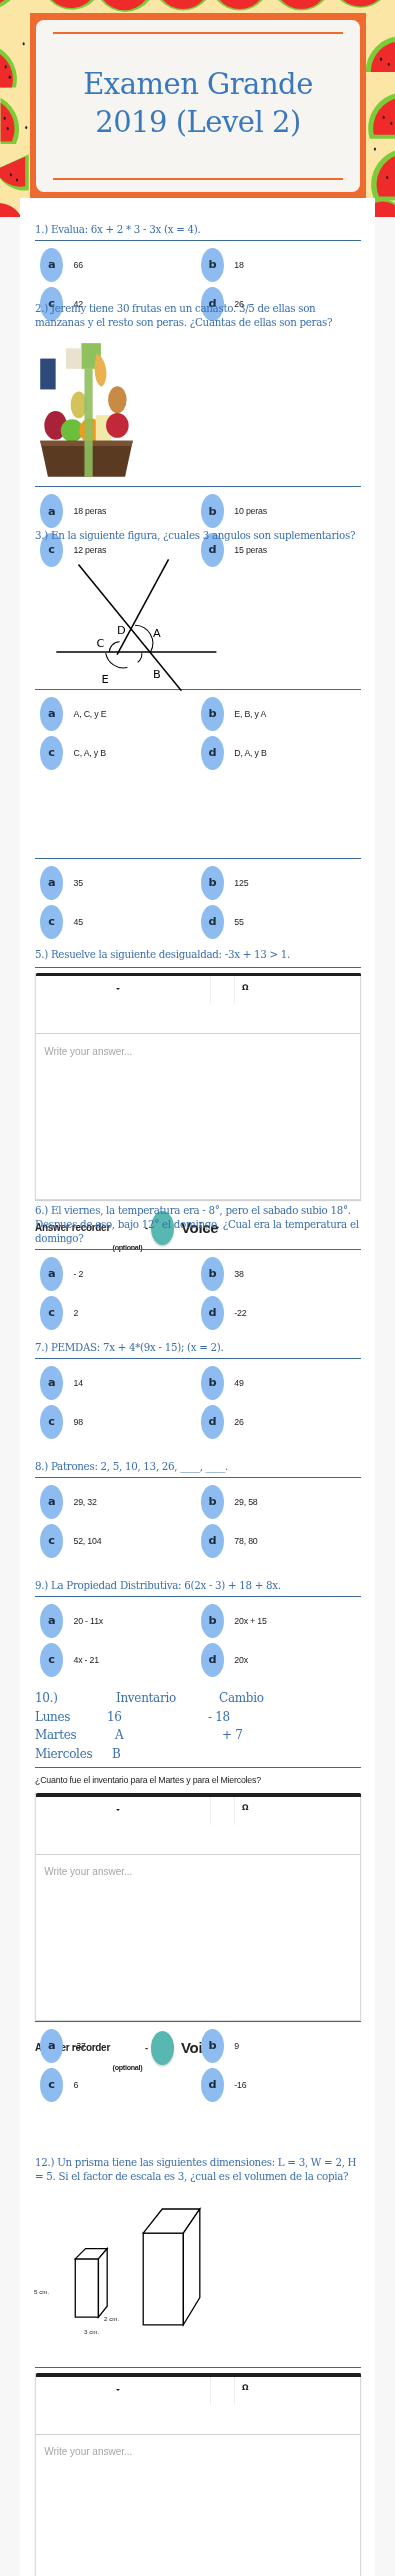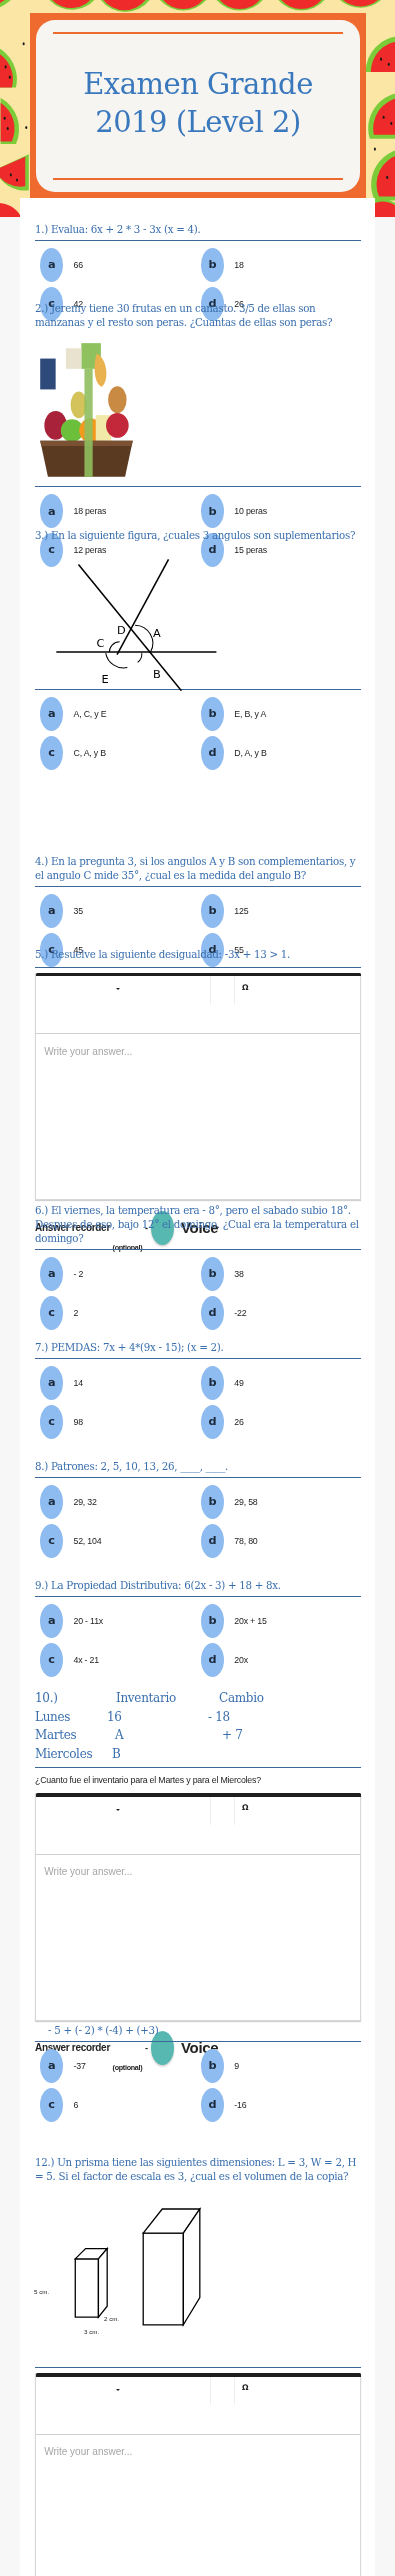--- a/index.html
+++ b/index.html
@@ -4,21 +4,21 @@
 <style>
   * { box-sizing: border-box; margin: 0; padding: 0; }
   html, body { width: 396px; background: #f7f7f7; font-family: "Liberation Sans", sans-serif; }
   .page { position: relative; width: 396px; height: 4038px; background: #f7f7f7; overflow: hidden; }
 
   
   .banner { position: absolute; left: 0; top: 0; width: 396px; height: 217px; background: #fbe6a6; overflow: hidden; }
 
   .title-card { position: absolute; left: 30px; top: 13.4px; width: 336px; height: 185px; background: #ee6a2e; }
   .title-inner { position: absolute; left: 6.2px; top: 6.2px; right: 6.2px; bottom: 6.2px; background: #f6f5f2;
-    border-radius: 19px; }
+    border-radius: 8px; }
   .title-inner::before, .title-inner::after { content: ""; position: absolute; left: 16.5px; right: 16.5px; height: 2.1px; background: #ee6a2e; }
   .title-inner::before { top: 12.4px; }
   .title-inner::after { bottom: 12.4px; }
   .title-text { position: absolute; left: 0; right: 0; top: 45px; text-align: center; font-family: "DejaVu Serif", serif;
     color: #3a78bd; font-size: 29px; line-height: 38px; letter-spacing: -0.5px; }
 
   
   .card { position: absolute; left: 19.6px; top: 198px; width: 355px; height: 3699px; background: #ffffff; }
   .q { position: absolute; left: 35px; width: 326px; }
   .qtext { font-family: "DejaVu Serif", serif; color: #3a6fae; font-size: 10.3px; line-height: 14px; letter-spacing: -0.3px; }
@@ -229,21 +229,20 @@
           <span class="optlabel">C, A, y B</span>
         </div>
       <div class="opt o-d">
           <div class="bubble">d</div>
           <span class="optlabel">D, A, y B</span>
         </div>
     </div>
   </div>
 
   <div class="q" style="top:854px">
-    <div class="qtext">4.) En la pregunta 3, si los angulos A y B son complementarios, y el angulo C mide 35°, ¿cual es la medida del angulo B?</div>
     <div class="qline"></div>
     <div class="opts">
       <div class="opt o-a">
           <div class="bubble">a</div>
           <span class="optlabel">35</span>
         </div>
       <div class="opt o-b">
           <div class="bubble">b</div>
           <span class="optlabel">125</span>
         </div>
@@ -403,21 +402,20 @@
     <div class="recorder">
       <span class="rec-label">Answer recorder</span>
       <span class="rec-label rec-opt" style="margin-left:2.6px">(optional)</span>
       <span class="rec-label rec-dash">-</span>
       <div class="rec-btn"></div>
       <span class="rec-label rec-voice">Voice</span>
     </div>
   </div>
 
   <div class="q" style="top:2017px">
-    <div class="qtext" style="margin-top:6.2px; padding-left:13px">- 5 + (- 2) * (-4) + (+3)</div>
     <div class="qline"></div>
     <div class="opts">
       <div class="opt o-a">
           <div class="bubble">a</div>
           <span class="optlabel">-37</span>
         </div>
       <div class="opt o-b">
           <div class="bubble">b</div>
           <span class="optlabel">9</span>
         </div>

